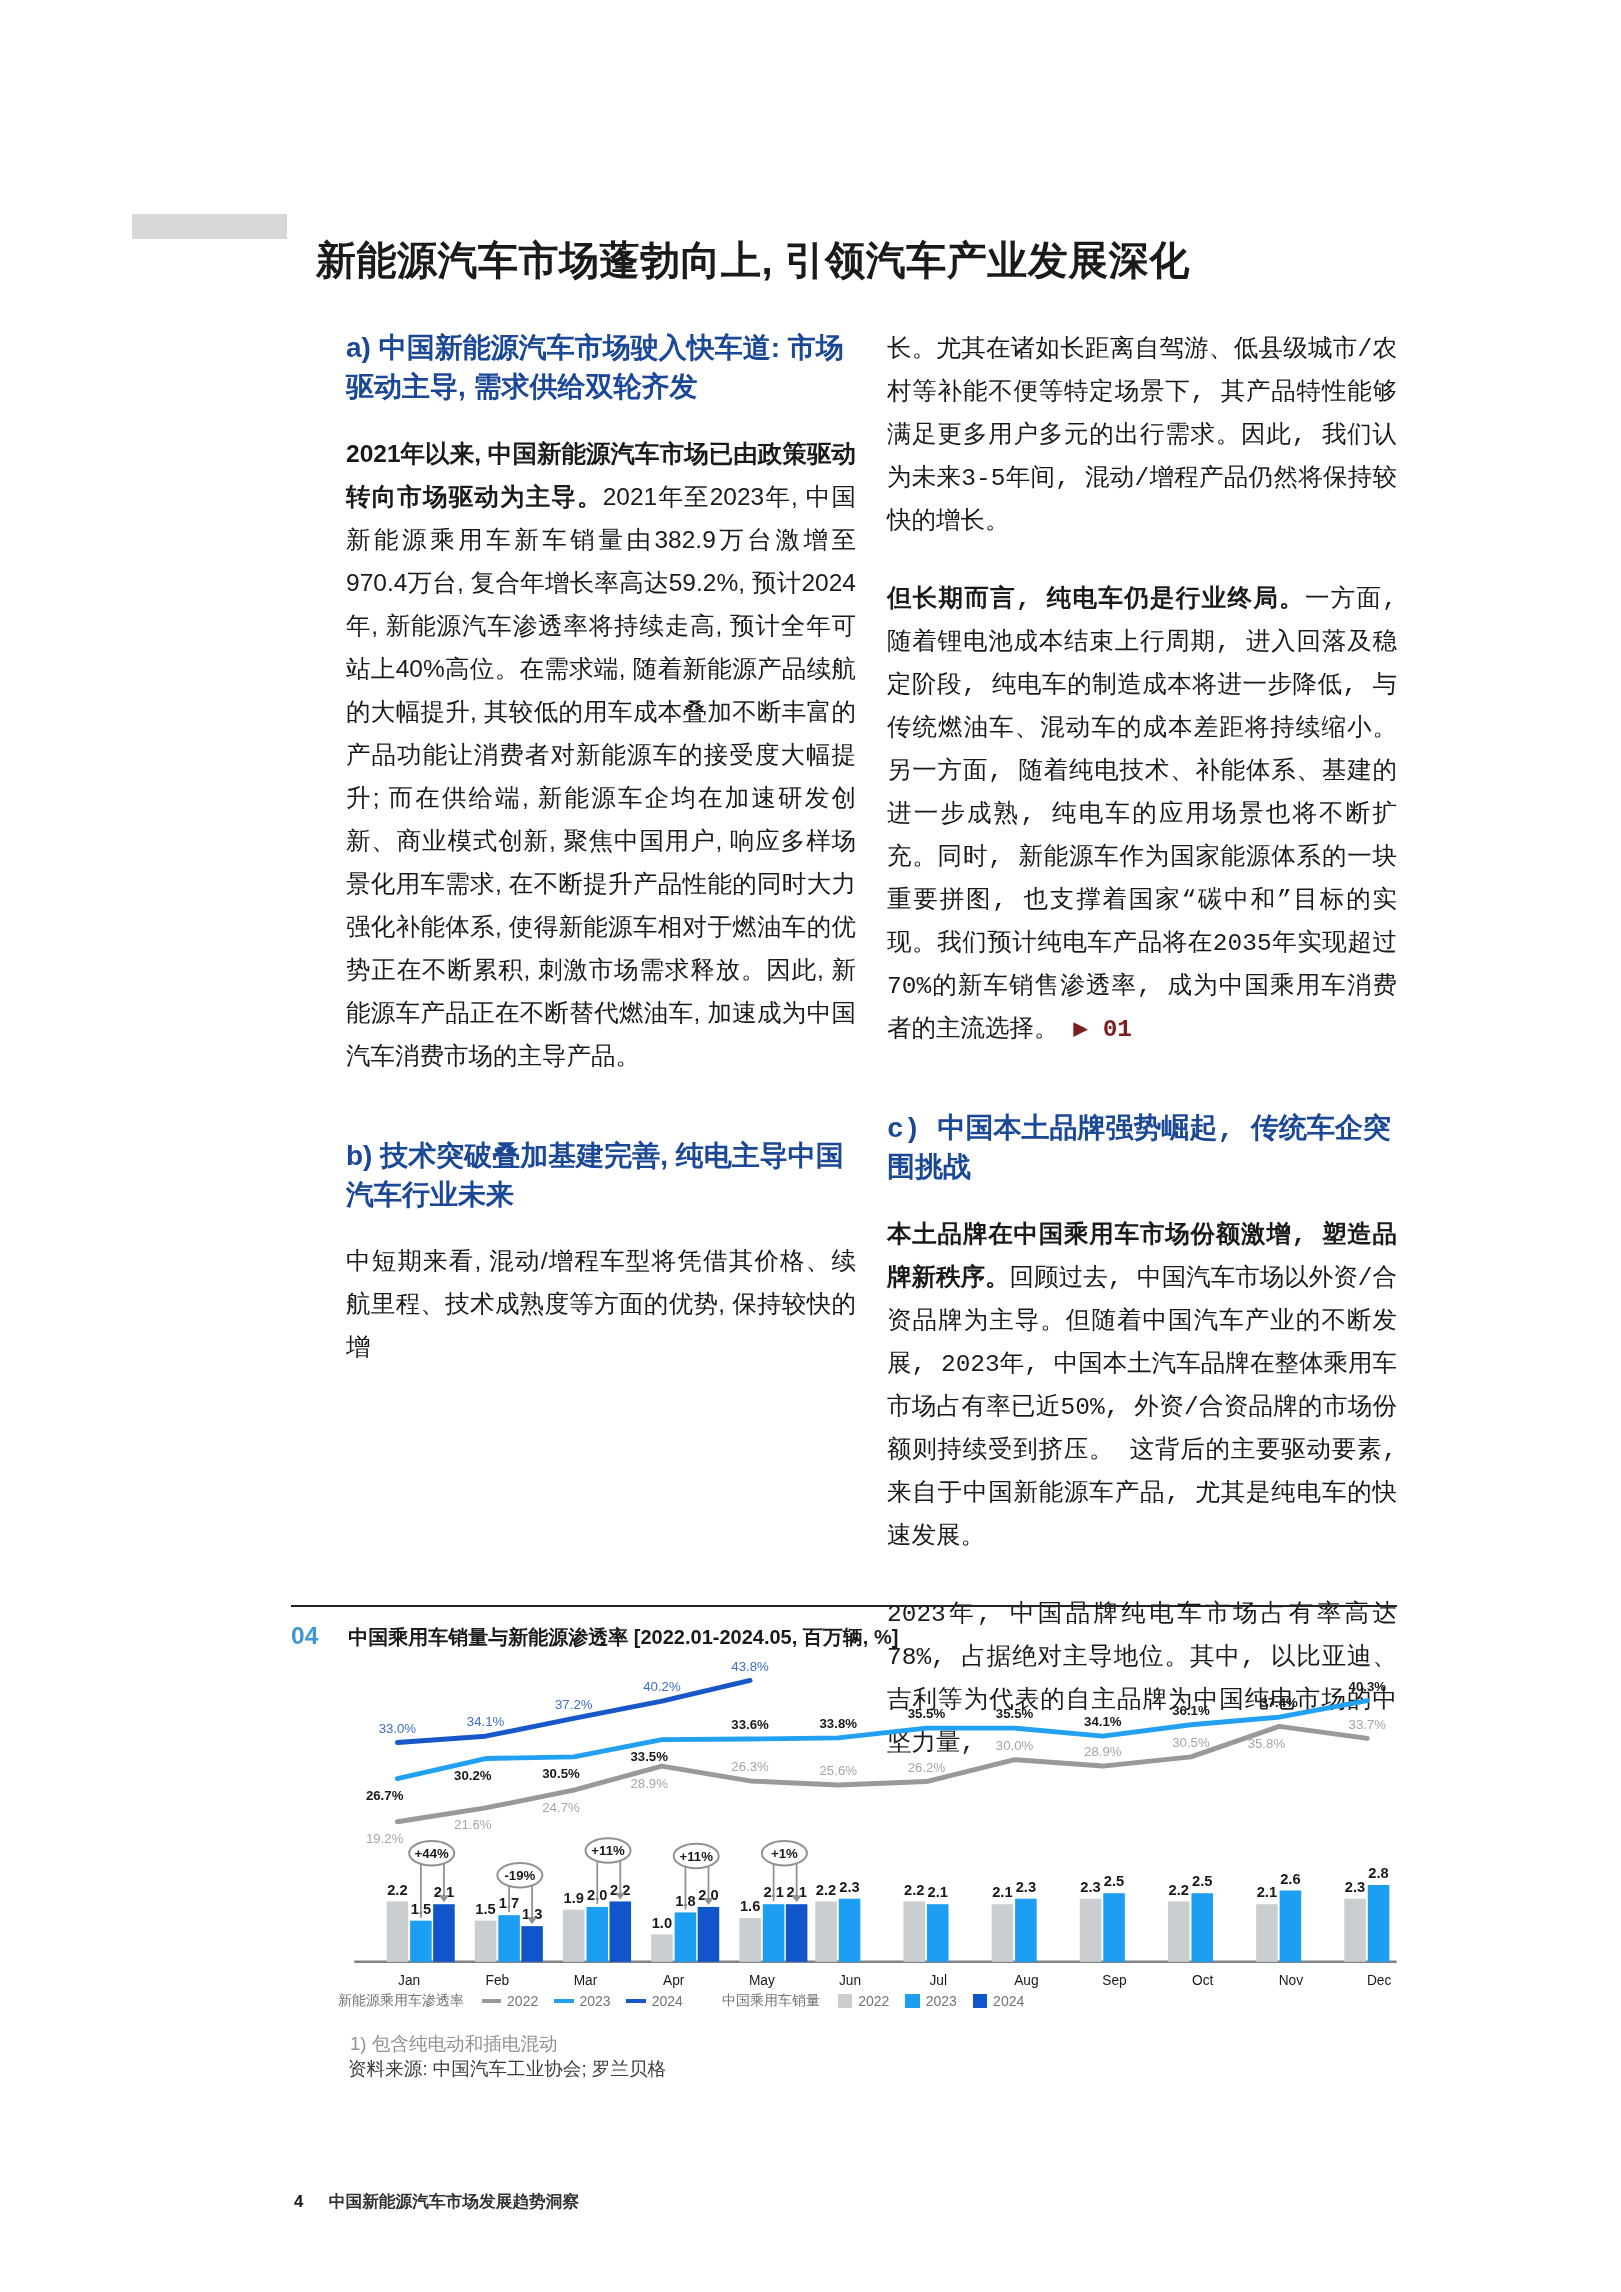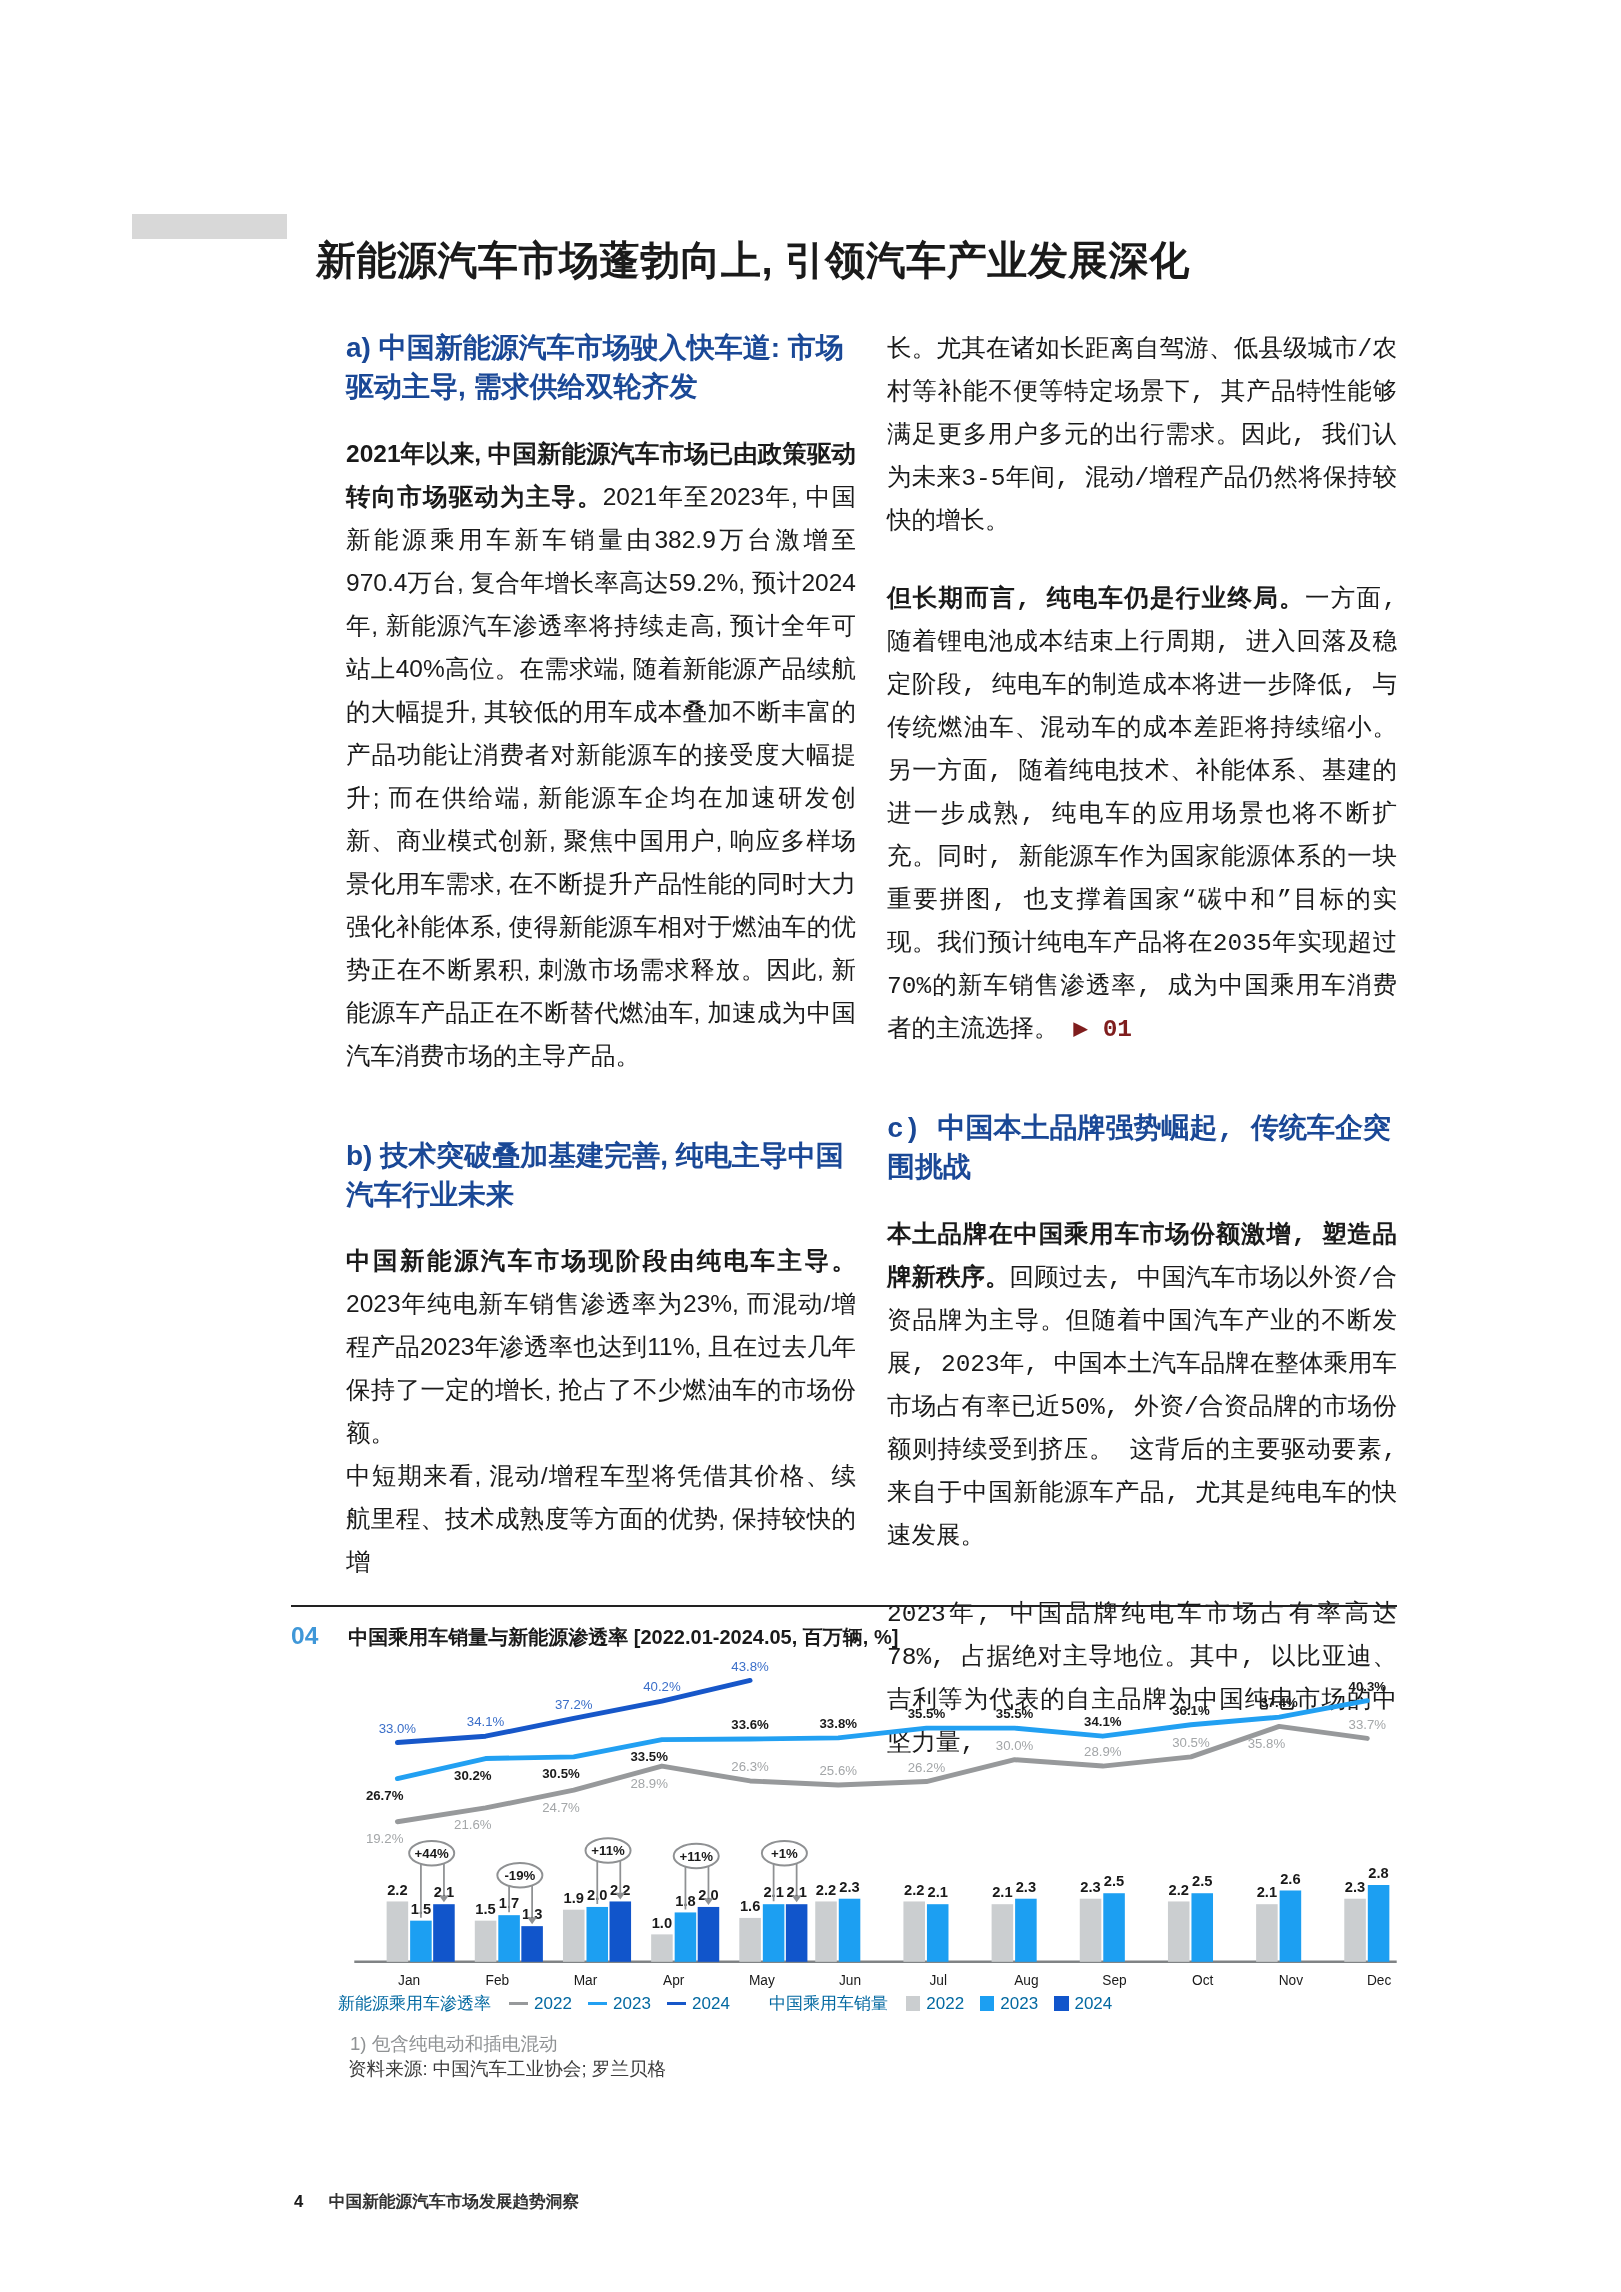--- a/index.html
+++ b/index.html
@@ -21,21 +21,21 @@
   .fig-title-row{position:absolute;left:291px;top:1622px;display:flex;align-items:baseline;}
   .fig-num{color:#3f97d8;font-size:24.5px;font-weight:700;}
   .fig-title{font-size:20px;font-weight:700;margin-left:30px;}
   #chart-svg{position:absolute;left:346px;top:1663px;overflow:visible;}
   .bar-label{font:700 15px "Liberation Sans","DejaVu Sans",sans-serif;fill:#1a1a1a;}
   .month-label{font:400 14px "Liberation Sans","DejaVu Sans",sans-serif;fill:#1a1a1a;}
   .ll-2022{font:400 13.5px "Liberation Sans","DejaVu Sans",sans-serif;fill:#a3a6a8;}
   .ll-2023{font:700 13.5px "Liberation Sans","DejaVu Sans",sans-serif;fill:#1a1a1a;}
   .ll-2024{font:400 13.5px "Liberation Sans","DejaVu Sans",sans-serif;fill:#3b6fc9;}
   .badge-label{font:700 13.5px "Liberation Sans","DejaVu Sans",sans-serif;fill:#1a1a1a;}
-  .legend{position:absolute;left:338px;top:1992px;display:flex;align-items:center;font-size:17px;color:#0369a1;white-space:nowrap;}
+  .legend{position:absolute;left:338px;top:1992px;display:flex;align-items:center;font-size:14px;color:#737373;white-space:nowrap;}
   .legend .group-label{margin-right:17.6px;}
   .legend .item{display:flex;align-items:center;margin-right:15.7px;}
   .legend .line-sw{display:inline-block;width:19.6px;height:3.9px;margin-right:5.9px;}
   .legend .sq-sw{display:inline-block;width:14.7px;height:14.7px;margin-right:5.9px;}
   .sw-l-2022{background:#97999b;}
   .sw-l-2023{background:#22a0f2;}
   .sw-l-2024{background:#1757c9;}
   .sw-b-2022{background:#cbced0;}
   .sw-b-2023{background:#1c9ff2;}
   .sw-b-2024{background:#1155cb;}
@@ -52,21 +52,20 @@
 <div class="page">
 
   <div class="header-bar"></div>
   <h1 class="doc-title">新能源汽车市场蓬勃向上, 引领汽车产业发展深化</h1>
 
   <div class="col col-left">
     <h2 class="sec-heading">a) 中国新能源汽车市场驶入快车道: 市场驱动主导, 需求供给双轮齐发</h2>
     <p class="para"><span class="lead">2021年以来, 中国新能源汽车市场已由政策驱动转向市场驱动为主导。</span><span>2021年至2023年, 中国新能源乘用车新车销量由382.9万台激增至970.4万台, 复合年增长率高达59.2%, 预计2024年, 新能源汽车渗透率将持续走高, 预计全年可站上40%高位。在需求端, 随着新能源产品续航的大幅提升, 其较低的用车成本叠加不断丰富的产品功能让消费者对新能源车的接受度大幅提升; 而在供给端, 新能源车企均在加速研发创新、商业模式创新, 聚焦中国用户, 响应多样场景化用车需求, 在不断提升产品性能的同时大力强化补能体系, 使得新能源车相对于燃油车的优势正在不断累积, 刺激市场需求释放。因此, 新能源车产品正在不断替代燃油车, 加速成为中国汽车消费市场的主导产品。</span></p>
 
     <h2 class="sec-heading later">b) 技术突破叠加基建完善, 纯电主导中国汽车行业未来</h2>
-    <p class="para tight"><span class="lead">中国新能源汽车市场现阶段由纯电车主导。</span><span>2023年纯电新车销售渗透率为23%, 而混动/增程产品2023年渗透率也达到11%, 且在过去几年保持了一定的增长, 抢占了不少燃油车的市场份额。</span></p>
     <p class="para tight"><span>中短期来看, 混动/增程车型将凭借其价格、续航里程、技术成熟度等方面的优势, 保持较快的增</span></p>
   </div>
 
   <div class="col col-right">
     <p class="para"><span>长。尤其在诸如长距离自驾游、低县级城市/农村等补能不便等特定场景下, 其产品特性能够满足更多用户多元的出行需求。因此, 我们认为未来3-5年间, 混动/增程产品仍然将保持较快的增长。</span></p>
     <p class="para"><span class="lead">但长期而言, 纯电车仍是行业终局。</span><span>一方面, 随着锂电池成本结束上行周期, 进入回落及稳定阶段, 纯电车的制造成本将进一步降低, 与传统燃油车、混动车的成本差距将持续缩小。另一方面, 随着纯电技术、补能体系、基建的进一步成熟, 纯电车的应用场景也将不断扩充。同时, 新能源车作为国家能源体系的一块重要拼图, 也支撑着国家“碳中和”目标的实现。我们预计纯电车产品将在2035年实现超过70%的新车销售渗透率, 成为中国乘用车消费者的主流选择。</span> <span class="figref">▶ 01</span></p>
 
     <h2 class="sec-heading later">c) 中国本土品牌强势崛起, 传统车企突围挑战</h2>
     <p class="para"><span class="lead">本土品牌在中国乘用车市场份额激增, 塑造品牌新秩序。</span><span>回顾过去, 中国汽车市场以外资/合资品牌为主导。但随着中国汽车产业的不断发展, 2023年, 中国本土汽车品牌在整体乘用车市场占有率已近50%, 外资/合资品牌的市场份额则持续受到挤压。 这背后的主要驱动要素, 来自于中国新能源车产品, 尤其是纯电车的快速发展。</span></p>
     <p class="para"><span>2023年, 中国品牌纯电车市场占有率高达78%, 占据绝对主导地位。其中, 以比亚迪、吉利等为代表的自主品牌为中国纯电市场的中坚力量,</span></p>

